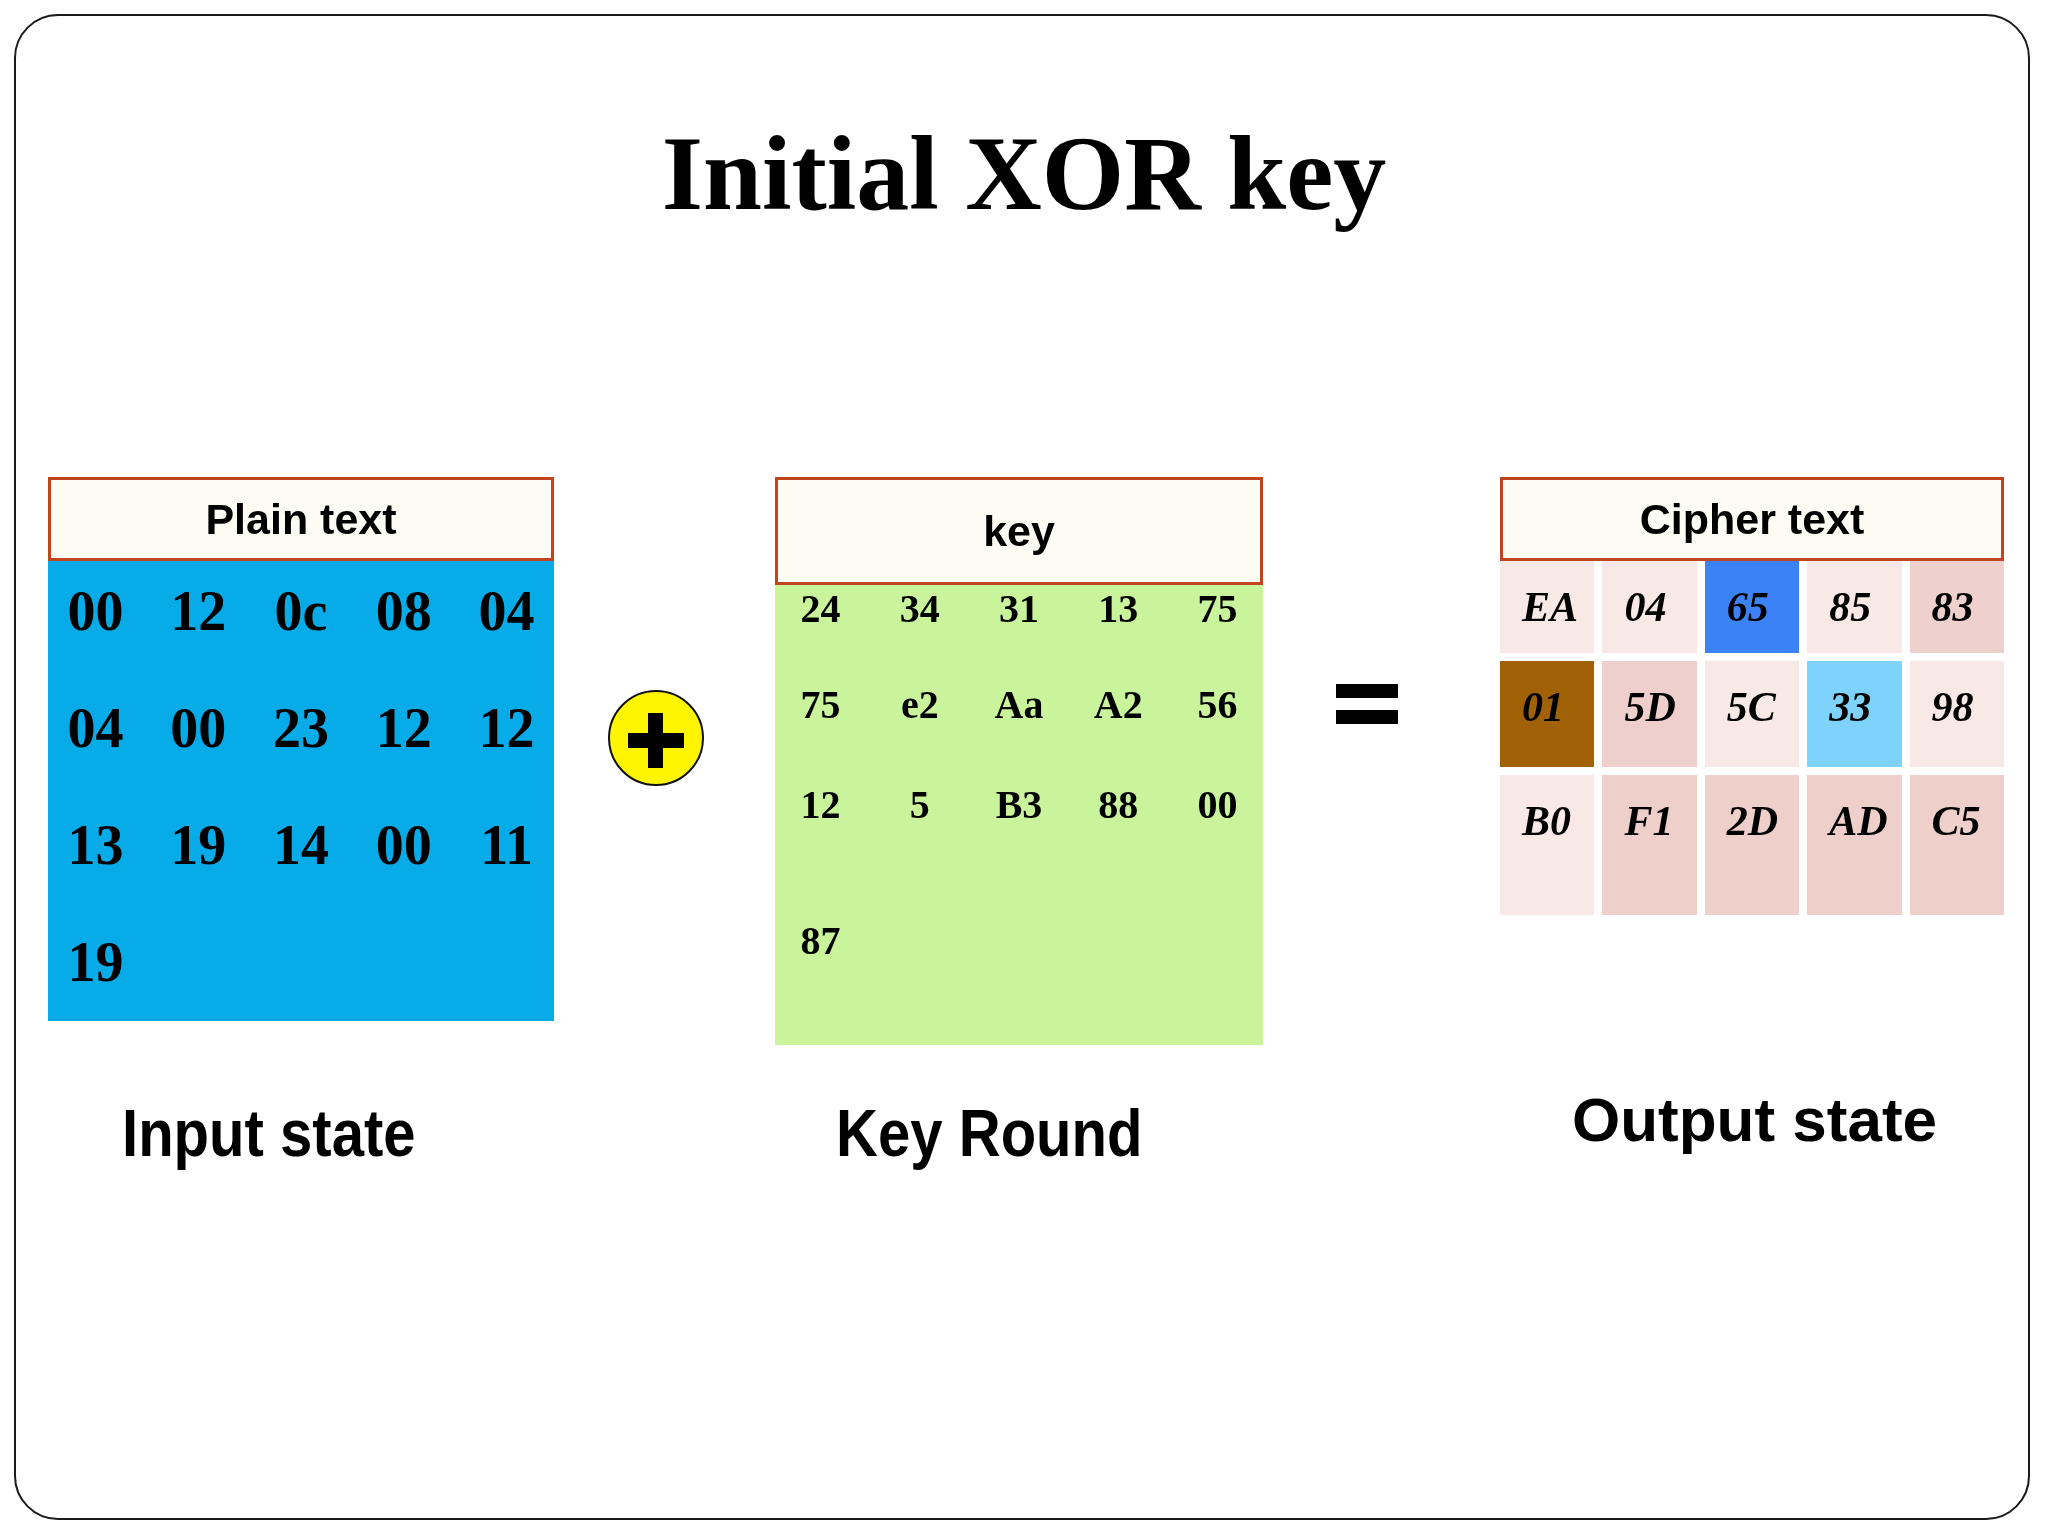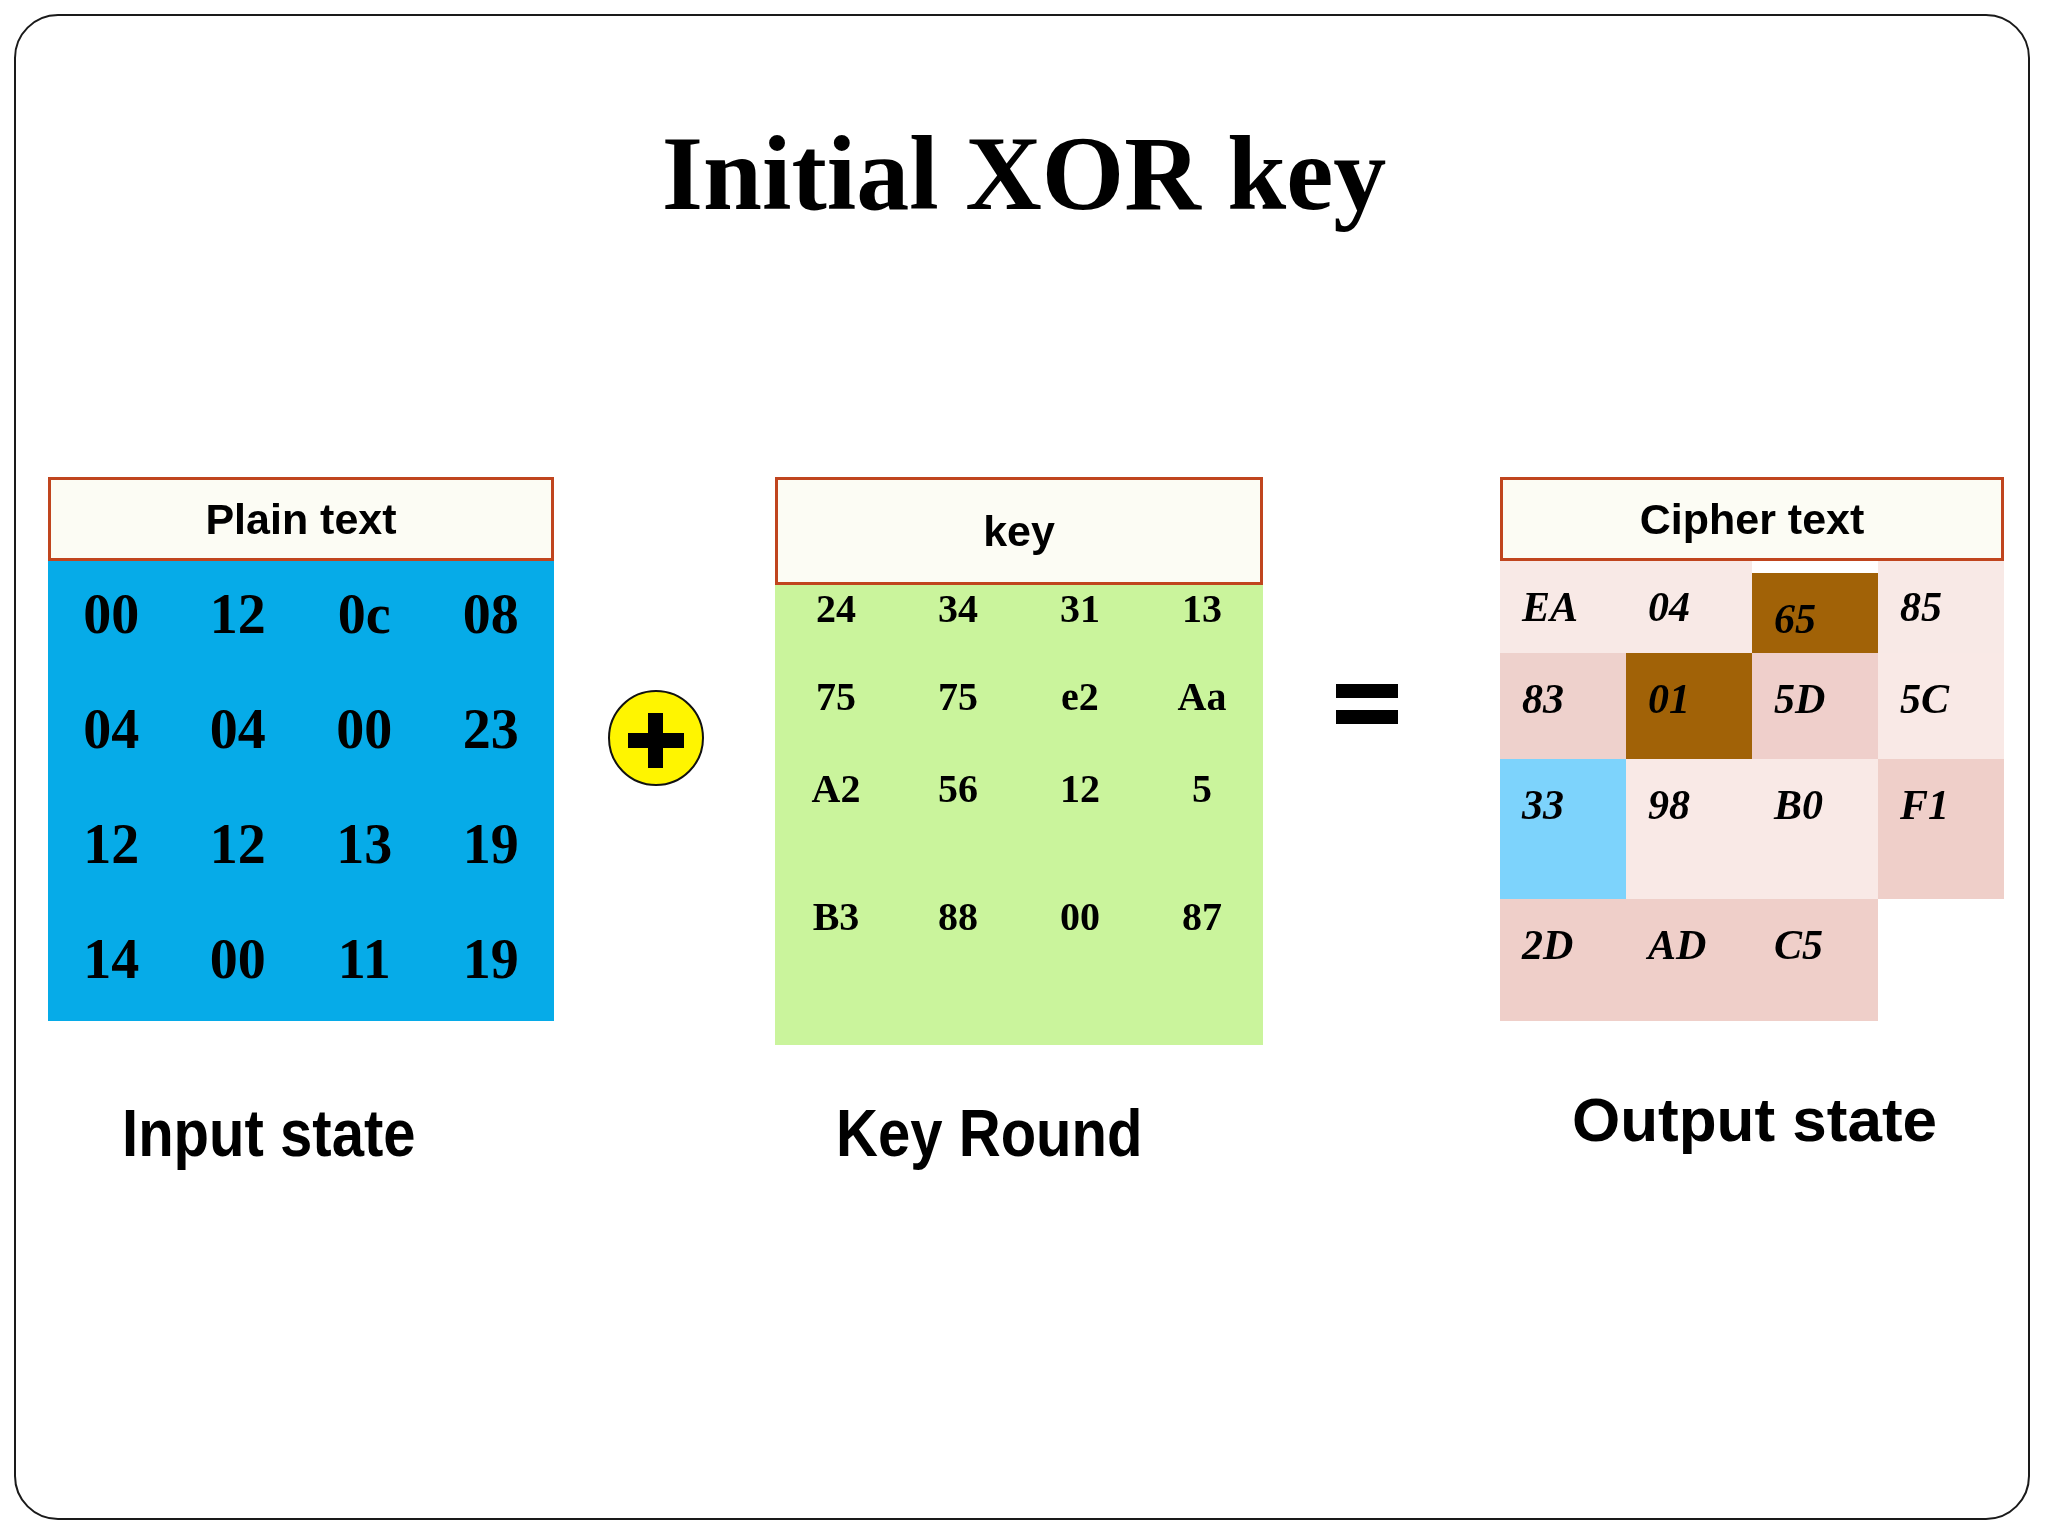--- a/index.html
+++ b/index.html
@@ -61,22 +61,23 @@
     font-family: "Liberation Sans", sans-serif;
     font-weight: bold;
     color: #000000;
     display: flex;
     align-items: center;
     justify-content: center;
   }
   .panel-grid {
     box-sizing: border-box;
     display: grid;
-    grid-template-columns: repeat(4, 1fr);
+    grid-template-columns: repeat(5, 1fr);
     grid-template-rows: repeat(4, 1fr);
+    gap: 8px;
   }
   .cell {
     display: flex;
     align-items: center;
     font-family: "Liberation Serif", "DejaVu Serif", serif;
     font-weight: bold;
     color: #000000;
     box-sizing: border-box;
   }
 
@@ -267,21 +268,21 @@
     <div class="eq-bar b2"></div>
   </div>
 
   <div class="panel" id="panel-cipher">
     <div class="panel-header">
       <span>Cipher text</span>
     </div>
     <div class="panel-grid">
       <div class="cell" style="background-color: rgb(248, 233, 230);">EA</div>
       <div class="cell" style="background-color: rgb(248, 233, 230);">04</div>
-      <div class="cell" style="background-color: #a16207; margin-top: 12px;">65</div>
+      <div class="cell" style="background-color: #3b82f6;">65</div>
       <div class="cell" style="background-color: rgb(248, 233, 230);">85</div>
 
       <div class="cell" style="background-color: rgb(238, 209, 204);">83</div>
       <div class="cell" style="background-color: #a16207;">01</div>
       <div class="cell" style="background-color: rgb(239, 207, 203);">5D</div>
 
       <div class="cell" style="background-color: rgb(249, 233, 230);">5C</div>
       <div class="cell" style="background-color: #7dd3fc;">33</div>
       <div class="cell" style="background-color: rgb(249, 233, 230);">98</div>
       <div class="cell" style="background-color: rgb(249, 233, 230);">B0</div>

